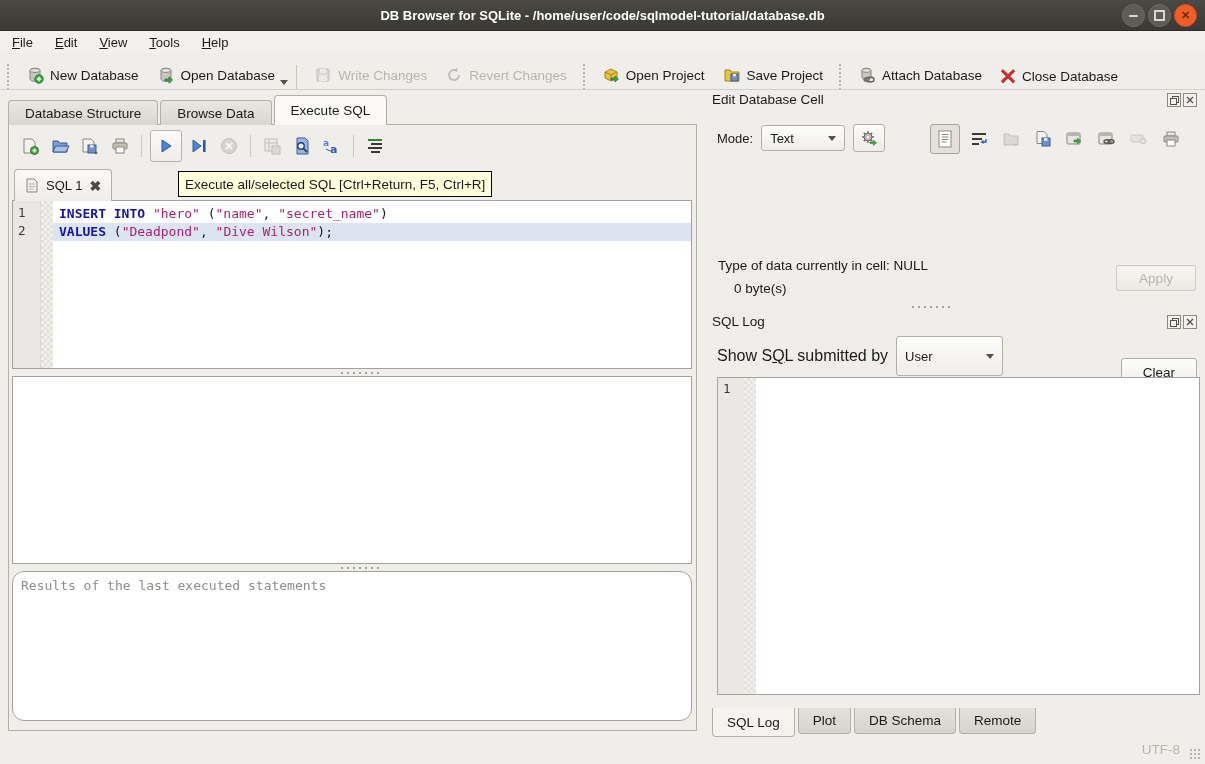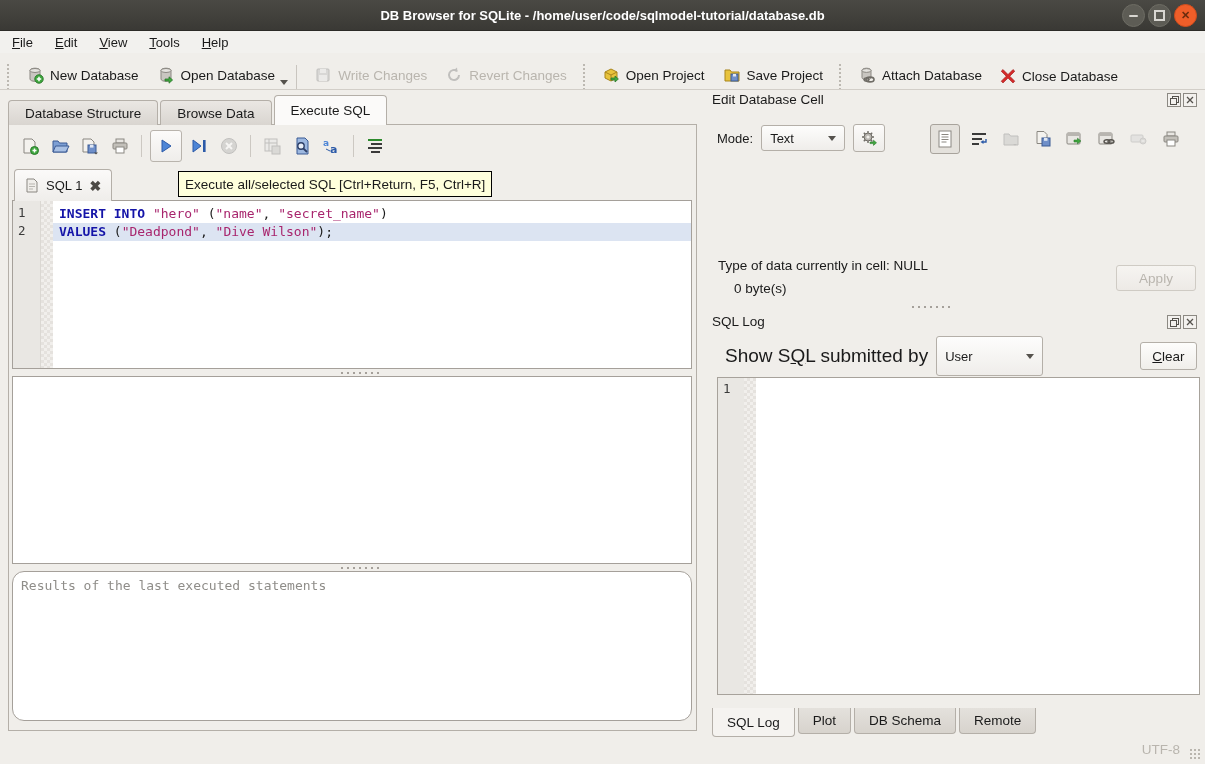--- a/index.html
+++ b/index.html
@@ -119,22 +119,22 @@
     background:linear-gradient(#fdfdfc,#f0eeea);display:flex;align-items:center;justify-content:center;
     font-size:13.5px;box-sizing:border-box;}
   .btn.disabled{border-color:#cfcbc4;color:#b9b5ae;background:linear-gradient(#f6f4f1,#edeae6);}
   .apply-btn{position:absolute;left:411px;top:175px;width:80px;}
 
   .dock .hsplit2{position:absolute;left:205px;top:215px;width:40px;height:4px;
     background-image:radial-gradient(#a5a09a 1px,transparent 1.2px);background-size:6px 4px;}
 
   .filter-row{position:absolute;left:12px;top:252px;width:480px;height:28px;
     display:flex;align-items:center;}
-  .filter-label{margin-right:8px;font-size:19px;margin-left:8px;}
-  .clear-btn{position:absolute;right:0;top:0;width:57px;height:28px;}
+  .filter-label{margin-right:8px;font-size:16px;}
+  .clear-btn{position:absolute;right:0;top:16px;width:76px;height:28px;}
 
   .log-box{position:absolute;left:12px;top:287px;width:483px;height:318px;
     background:#fff;border:1px solid #a7a29b;box-sizing:border-box;display:flex;}
   .log-gutter{width:26px;background:#e9e7e3;font-family:"DejaVu Sans Mono",monospace;
     font-size:12.5px;color:#3a3a3a;padding:3px 0 0 5px;box-sizing:border-box;}
   .log-fold{width:12px;background:#f1efec;
     background-image:linear-gradient(45deg,#e5e2de 25%,transparent 25%,transparent 75%,#e5e2de 75%),
                      linear-gradient(45deg,#e5e2de 25%,transparent 25%,transparent 75%,#e5e2de 75%);
     background-size:6px 6px;background-position:0 0,3px 3px;}
 

